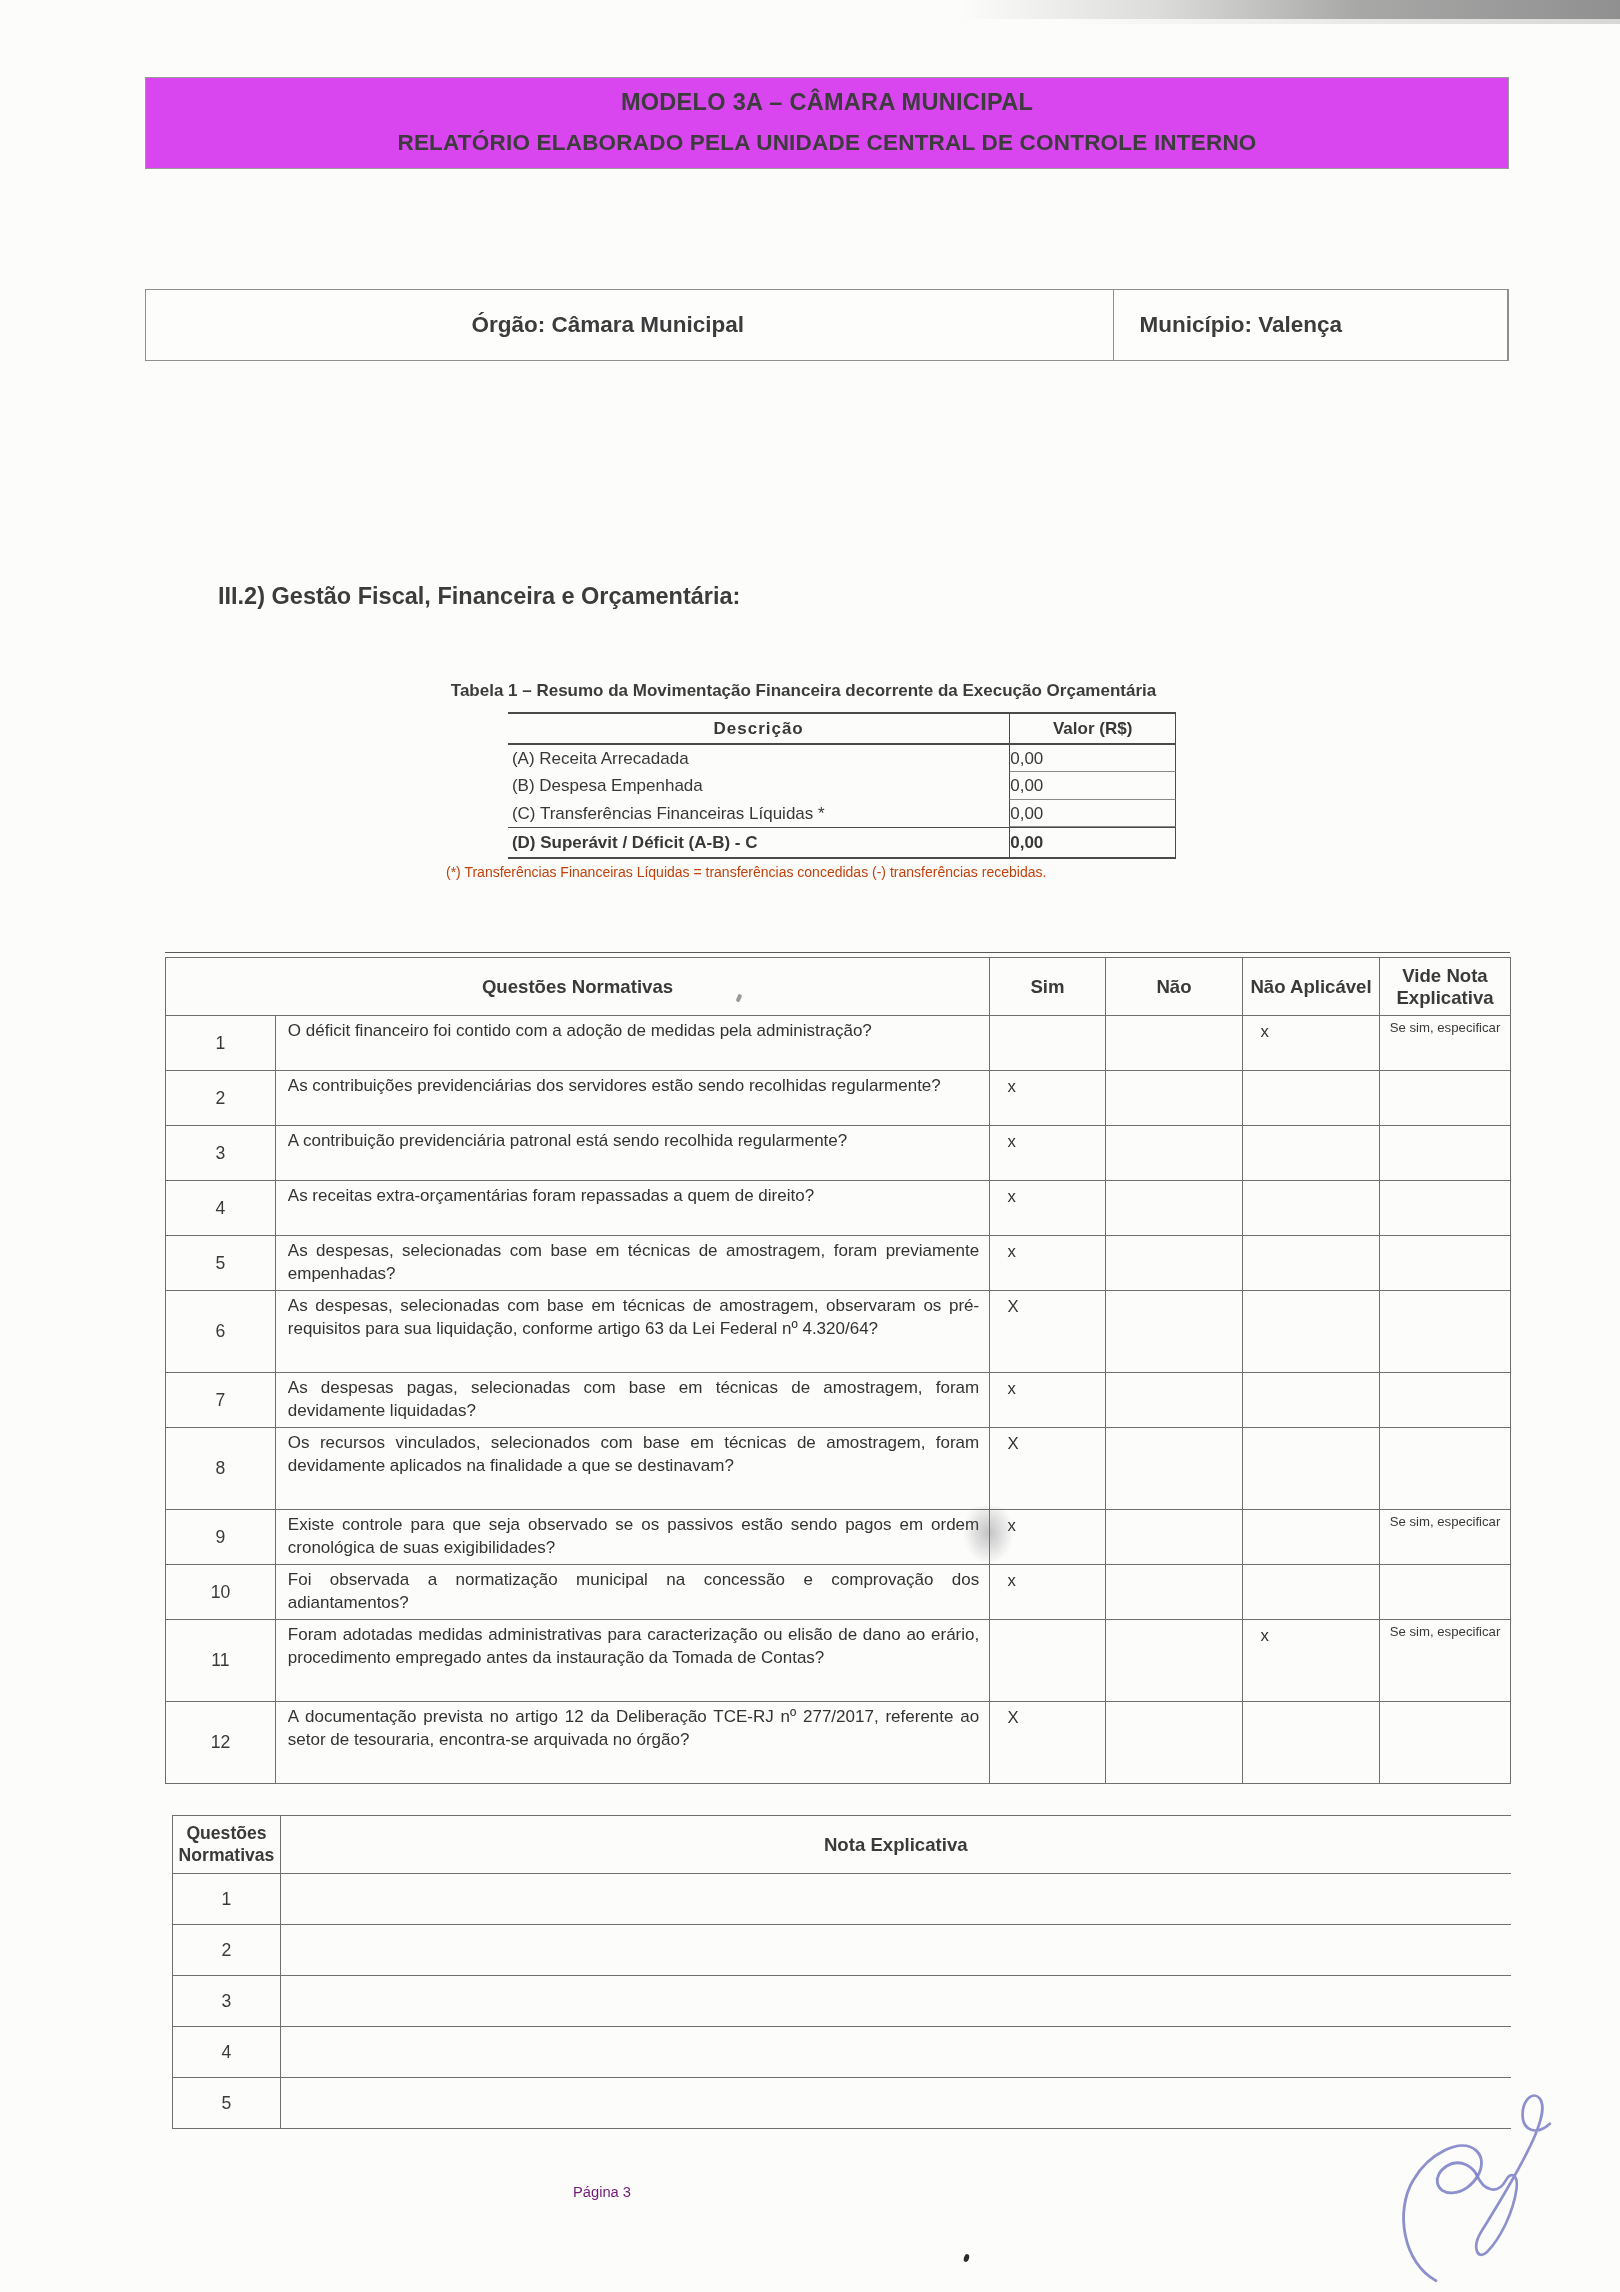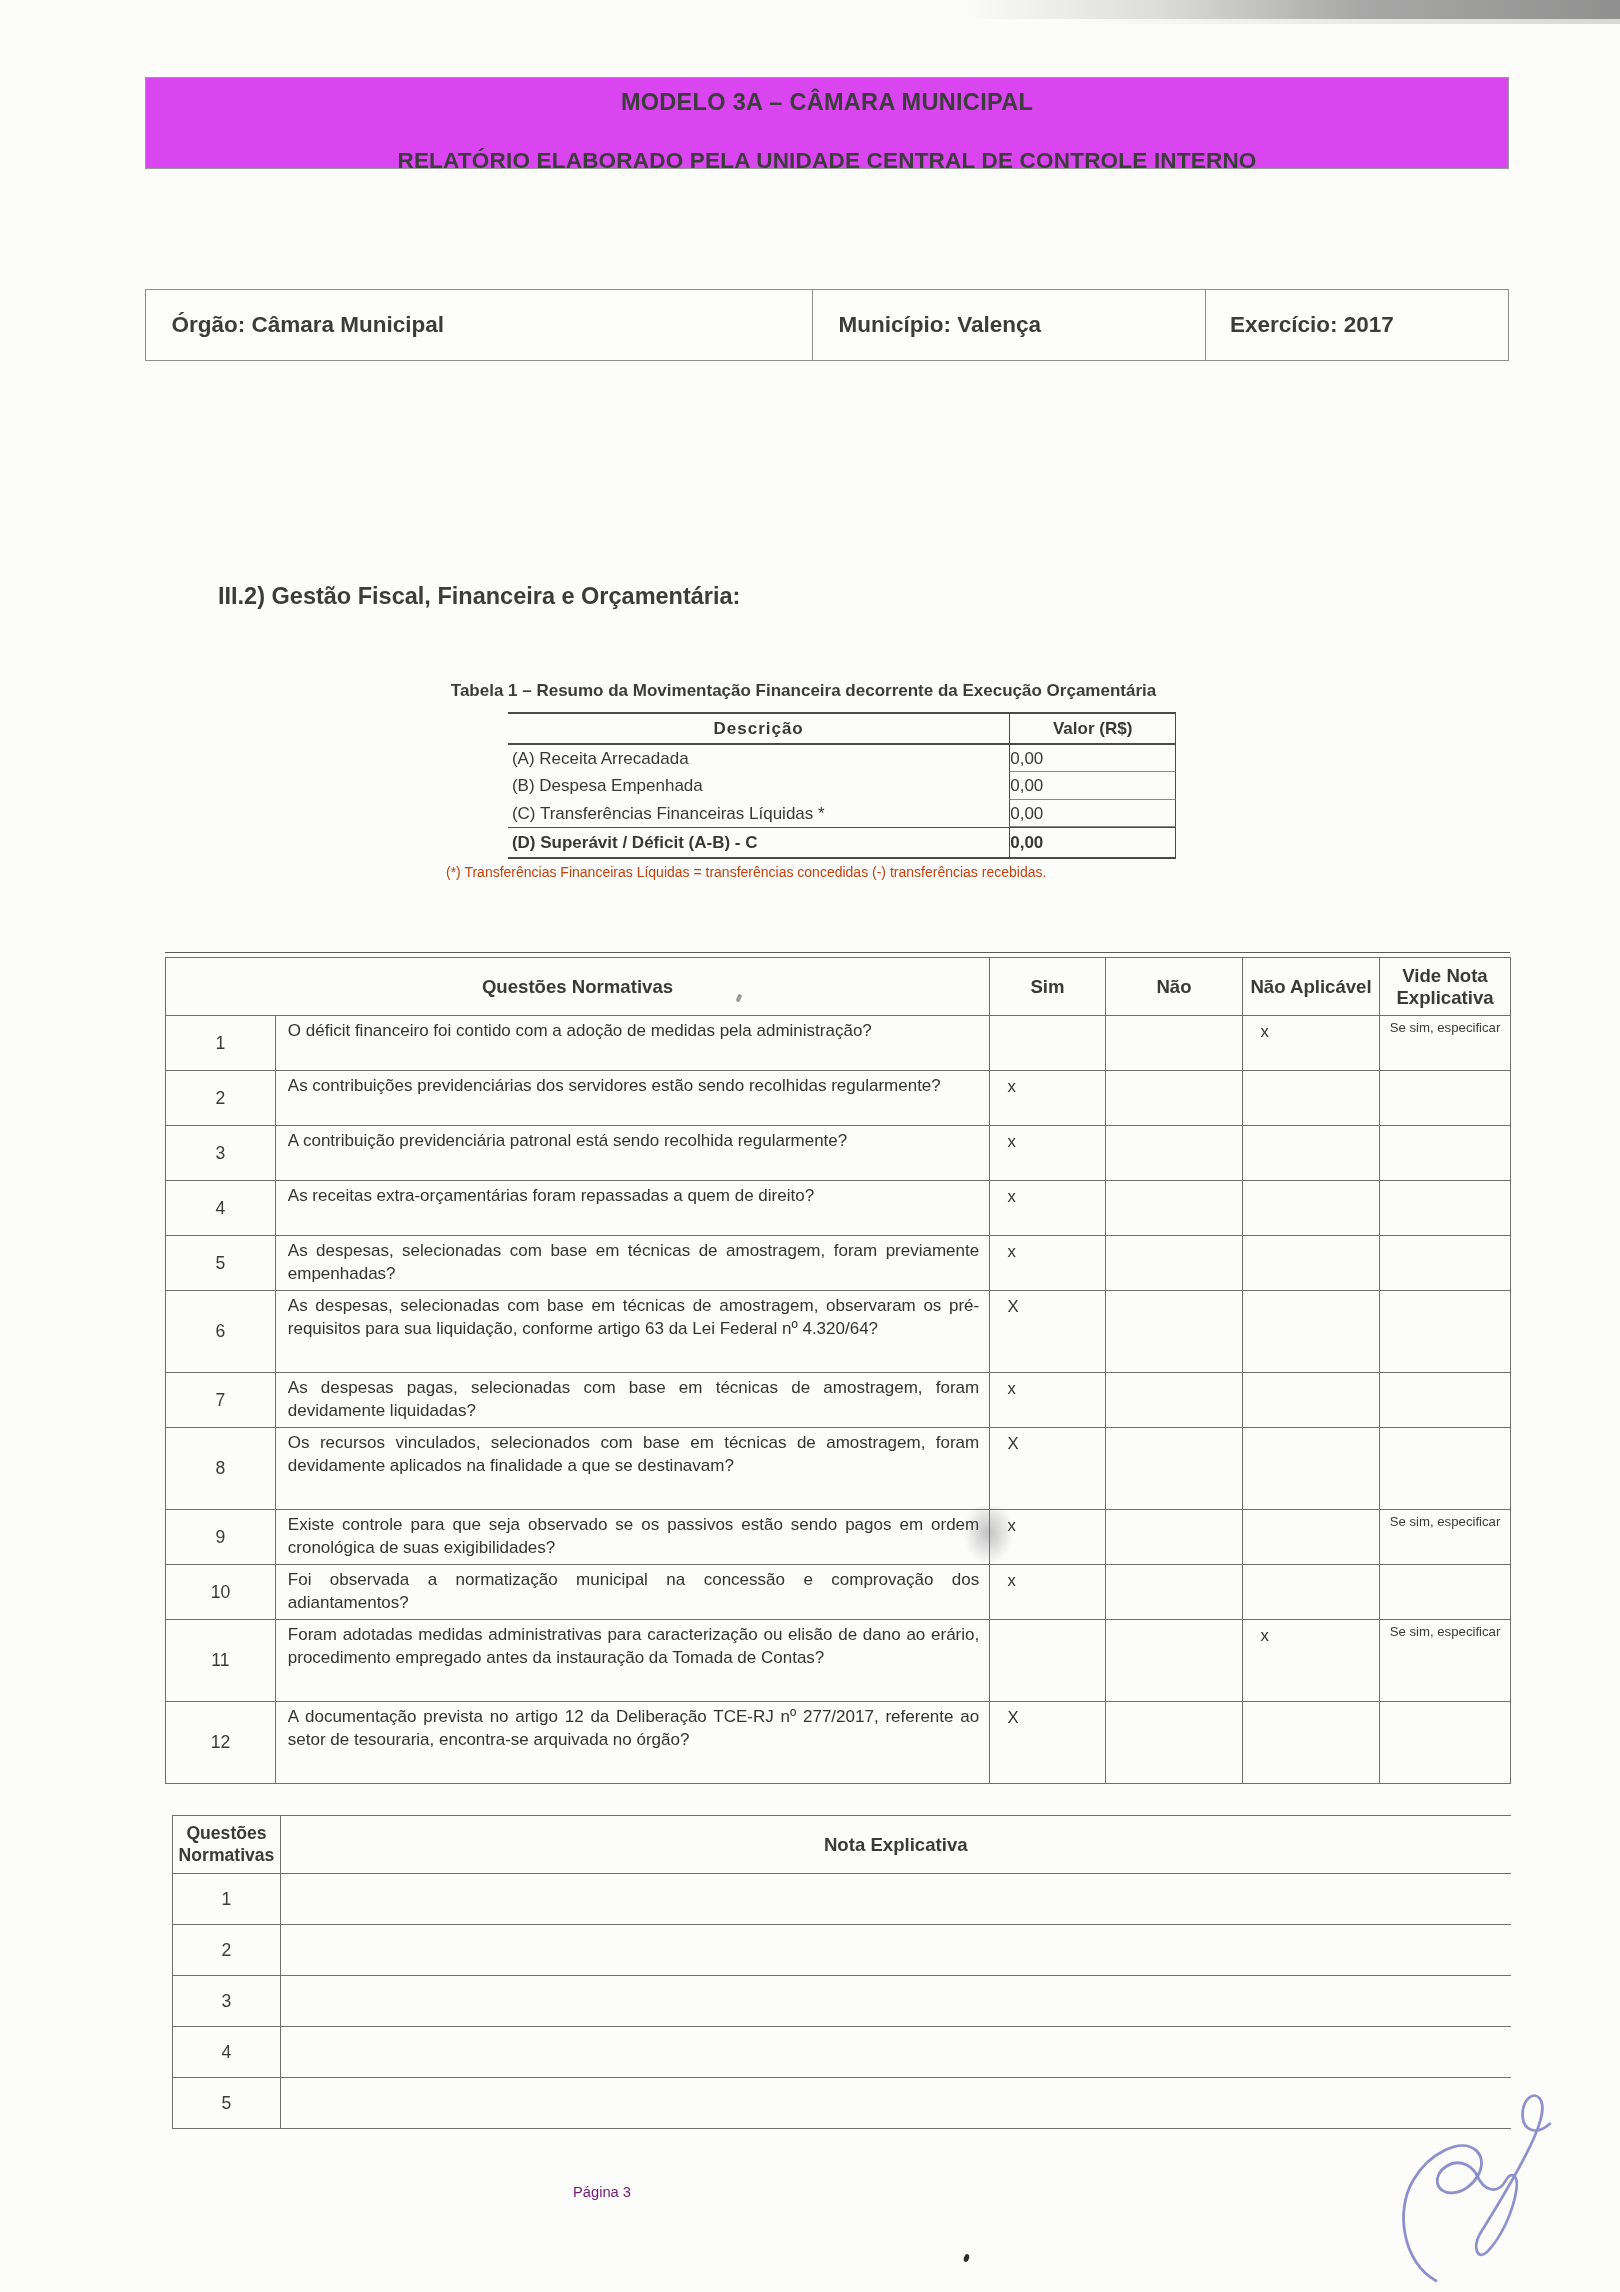--- a/index.html
+++ b/index.html
@@ -21,21 +21,21 @@
     position:absolute; top:18.6px; left:1059px; right:0; height:5.9px;
     background:linear-gradient(to right, rgba(170,170,170,0), rgba(160,160,160,.4));
   }
 
   
   .title-box {
     position:absolute; left:145px; top:77px; width:1362px; height:90px;
     border:1px solid #9a9a9a; background:#d946ef; text-align:center;
   }
   .title-line1 { margin-top:10.8px; font-weight:bold; font-size:23.5px; color:#3c3c3c; letter-spacing:0.3px; }
-  .title-line2 { margin-top:32px; font-weight:bold; font-size:22.5px; color:#3c3c3c; letter-spacing:0.2px; }
+  .title-line2 { margin-top:14px; font-weight:bold; font-size:22.5px; color:#3c3c3c; letter-spacing:0.2px; }
 
   
   .info-bar {
     position:absolute; left:145px; top:289px; width:1364px; height:72px;
     border:1px solid #8f8f8f; display:flex; background:#fdfdfc; box-sizing:border-box;justify-content:flex-end;
   }
   .info-cell { display:flex; align-items:center; font-weight:bold; font-size:22.5px; color:#3c3c3c; box-sizing:border-box; }
   .info-c1 { width:668px; padding-left:25.5px; border-right:1px solid #8f8f8f; }
   .info-c2 { width:394px; padding-left:25.5px; border-right:1px solid #8f8f8f; }
   .info-c3 { width:302px; padding-left:23.5px; }
@@ -114,21 +114,20 @@
 <div class="scan-band2"></div>
 
 <div class="title-box">
   <div class="title-line1">MODELO 3A – CÂMARA MUNICIPAL</div>
   <div class="title-line2">RELATÓRIO ELABORADO PELA UNIDADE CENTRAL DE CONTROLE INTERNO</div>
 </div>
 
 <div class="info-bar">
   <div class="info-cell info-c1">Órgão: Câmara Municipal</div>
   <div class="info-cell info-c2">Município: Valença</div>
-  <div class="info-cell info-c3">Exercício: 2017</div>
 </div>
 
 <div class="section-heading">III.2) Gestão Fiscal, Financeira e Orçamentária:</div>
 
 <div class="tabela1-title">Tabela 1 – Resumo da Movimentação Financeira decorrente da Execução Orçamentária</div>
 
 <div class="tabela1">
   <div class="t1-header">
     <div class="t1-hd">Descrição</div>
     <div class="t1-hv">Valor (R$)</div>

